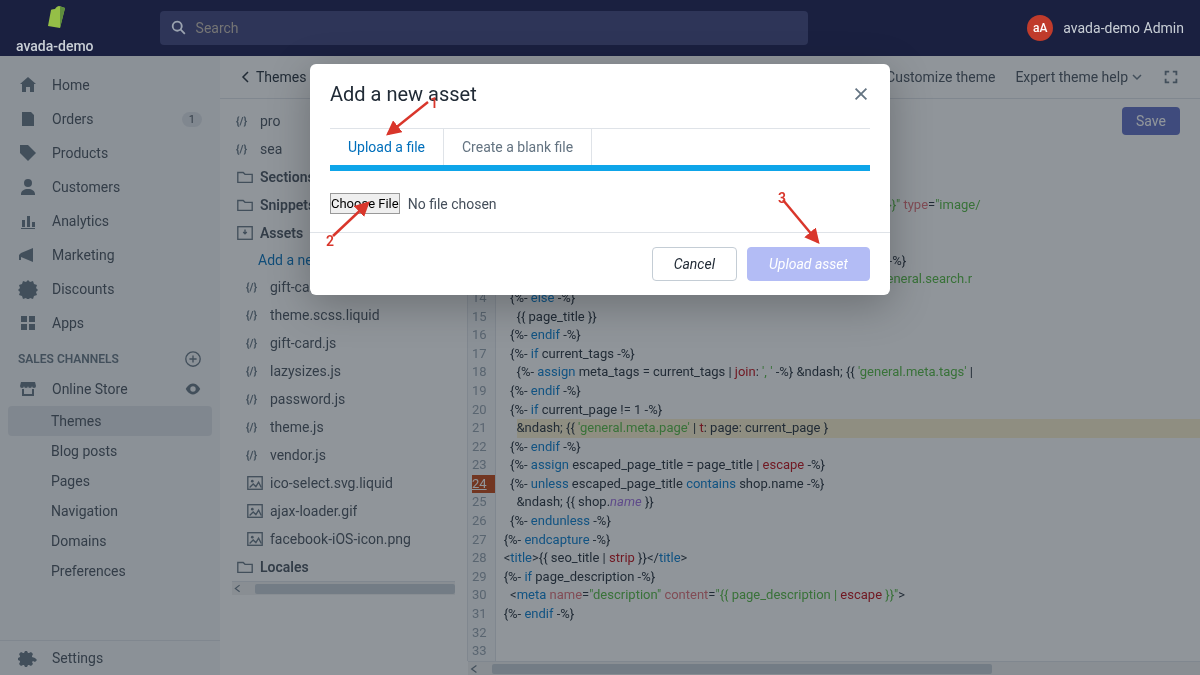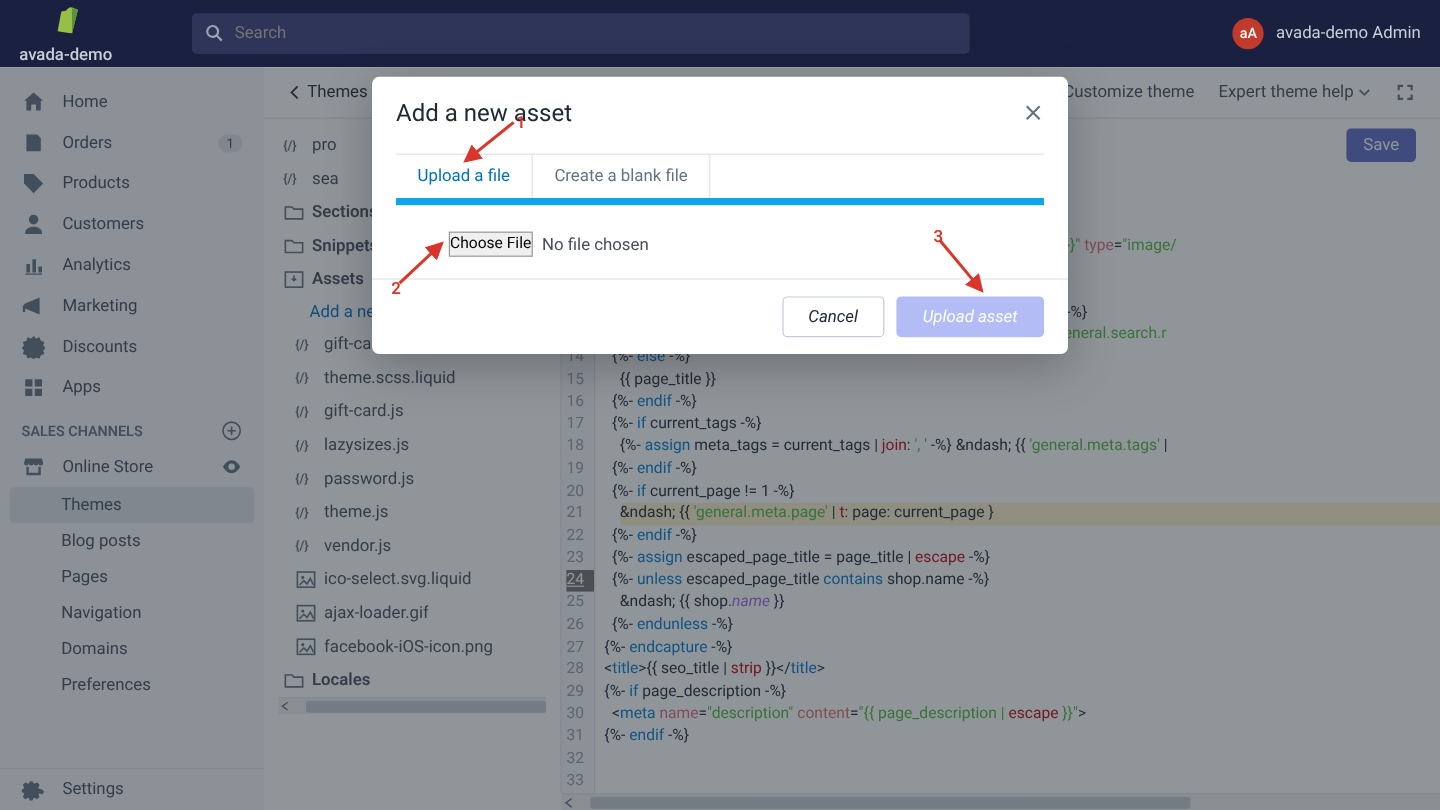--- a/index.html
+++ b/index.html
@@ -55,33 +55,33 @@
 .save-btn { position: absolute; right: 20px; top: 8px; background: #5c6ac4; color: #fff; border: none; padding: 6px 14px; border-radius: 4px; font-size: 14px; cursor: pointer; }
 
 .tk-comment { color: #919eab; }
 .tk-kw { color: #007ace; }
 .tk-str { color: #50b83c; }
 .tk-var { color: #9c6ade; font-style: italic; }
 .tk-attr { color: #e06c75; }
 .tk-filter { color: #bf0711; }
 .tk-fn { color: #00848e; }
 .hl-line { background: #fcf1cd; display: inline-block; width: 100%; }
-.gut-hl { background: #737373; color: #fff; display:block; padding-right:8px; margin-right:-8px;text-decoration:underline;}
+.gut-hl { background: #c2410c; color: #fff; display:block; padding-right:8px; margin-right:-8px;text-decoration:underline;}
 
 
 .overlay { position: absolute; inset: 56px 0 0 0; background: rgba(33,43,54,0.5); z-index: 100; display:flex; justify-content:center; align-items:flex-start; padding-top:8px; }
 .modal { width: 580px; background: #fff; border-radius: 6px; box-shadow: 0 10px 40px rgba(0,0,0,0.25); }
 .modal-head { display: flex; justify-content: space-between; align-items: center; padding: 18px 20px; }
 .modal-title { font-size: 20px; color: #212b36; }
 .modal-close { width: 18px; height: 18px; cursor: pointer; fill: #637381; }
 .modal-tabs { display: flex; border-top: 1px solid #dfe3e8; border-bottom: 6px solid #0ea5e9; margin: 4px 20px; }
 .modal-tab { padding: 10px 18px; font-size: 14px; color: #637381; cursor: pointer; }
 .modal-tab.on { color: #006fbb; }
 .modal-body { padding: 18px 20px; min-height: 50px; display: flex; align-items: center; gap: 8px;}
-.choose-btn { border: 1px solid #999; background: #efefef; font-size: 13px; padding: 2px 0; cursor: pointer; margin-left: 44px; }
+.choose-btn { border: 1px solid #999; background: #efefef; font-size: 13px; padding: 2px 0; cursor: pointer; }
 .file-status { font-size: 14px; color: #454f5b; }
 .modal-foot { display: flex; justify-content: flex-end; gap: 10px; padding: 14px 20px; border-top: 1px solid #dfe3e8; }
 .btn { padding: 8px 21px; border-radius: 4px; font-size: 14px; cursor: pointer; border: 1px solid transparent; font-style: italic; }
 .btn-cancel { background: #fff; border: 1px solid #c4cdd5; color: #212b36; }
 .btn-primary { background: #b3bcf5; color: #fff; border: 1px solid #b3bcf5; }
 
 .arrow { position: absolute; z-index: 200; pointer-events:none; }
 .arrow svg { overflow: visible; }
 .arrow-lbl { position:absolute; color: #d9362b; font-size: 14px; font-weight: 600; z-index:201; }
 

